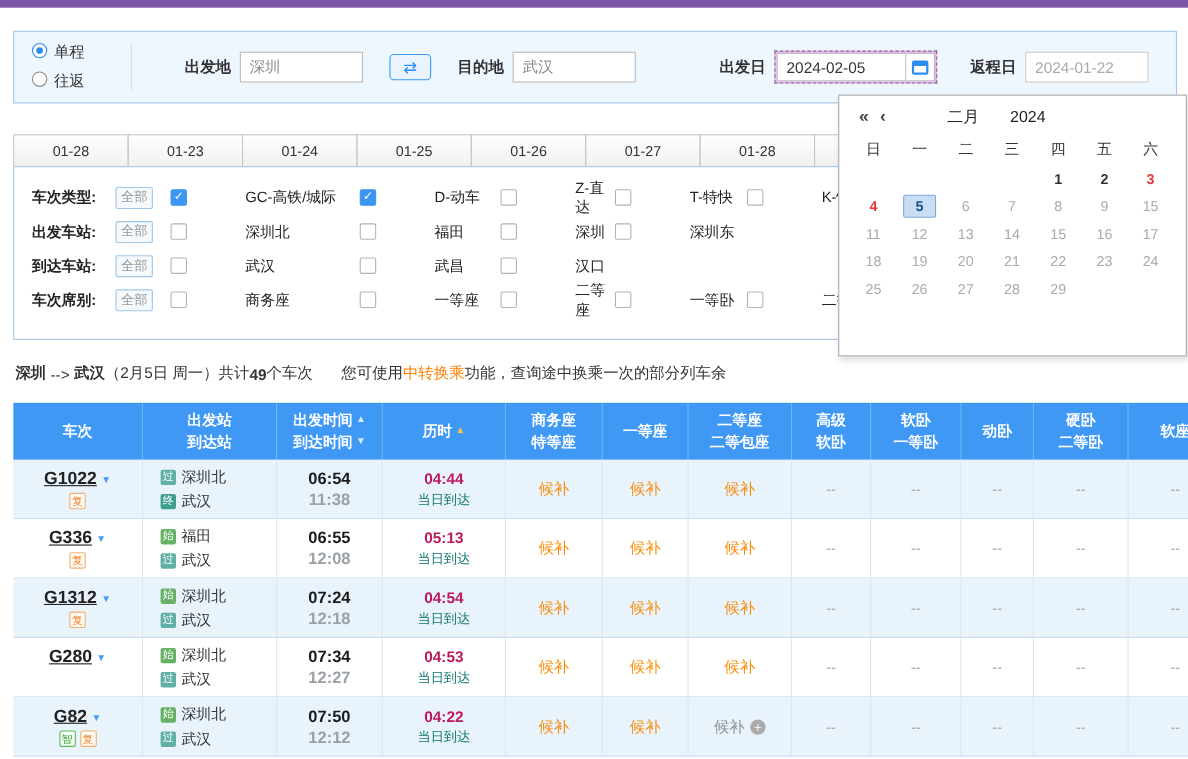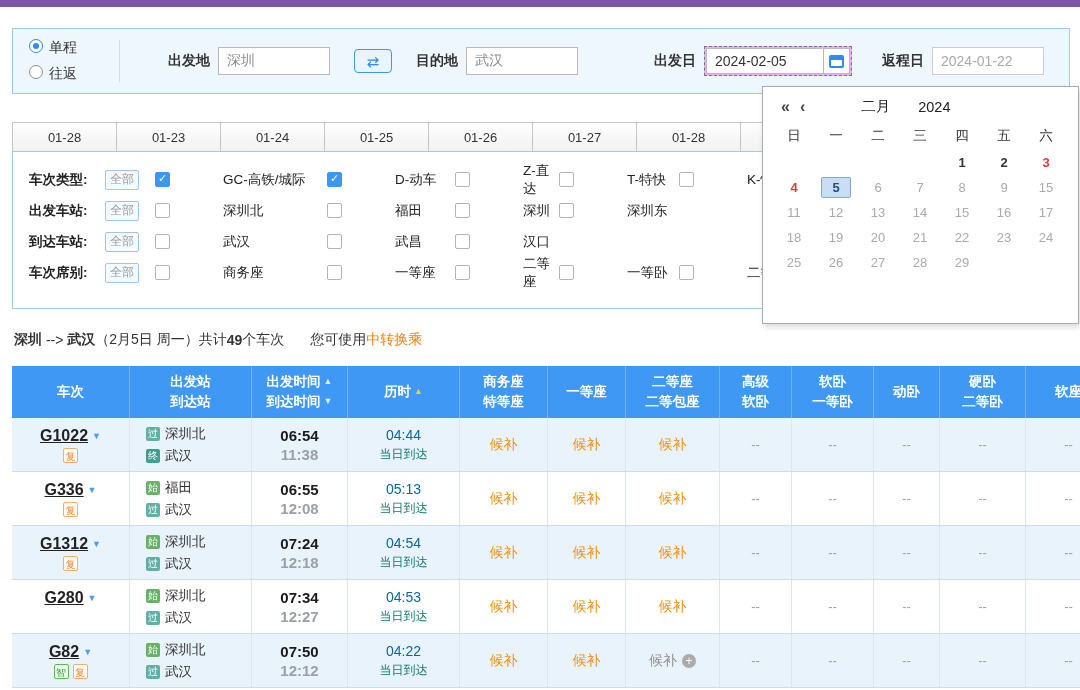--- a/index.html
+++ b/index.html
@@ -80,21 +80,21 @@
   .t-zhi{border:1px solid #5cb85c;color:#449d44;background:#f4fff4;}
   .c-station{align-items:flex-start;padding-left:16px;gap:4px;}
   .st-line{display:flex;align-items:center;gap:5px;}
   .stag{width:14px;height:14px;border-radius:2px;color:#fff;font-size:10px;line-height:14px;text-align:center;flex:0 0 auto;}
   .s-start{background:#67b167;}
   .s-pass{background:#61b0a7;}
   .s-end{background:#3f9e91;}
   .sname{font-size:13.5px;color:#333;}
   .dep{font-size:15px;font-weight:700;color:#1a1a1a;}
   .arr{font-size:15px;font-weight:700;color:#9aa0a6;margin-top:2px;}
-  .dur{font-size:14px;font-weight:400;color:#0369a1;}
+  .dur{font-size:14px;font-weight:700;color:#be185d;}
   .note{font-size:12px;color:#0f766e;margin-top:3px;}
   .houbu{color:#fb8b05;font-size:14px;cursor:pointer;}
   .houbu.gray{color:#8d8d8d;}
   .dash{color:#a0a0a0;font-size:13px;}
   .second-wrap{display:flex;align-items:center;}
   .plus-ic{display:inline-block;width:14px;height:14px;border-radius:50%;background:#ababab;color:#fff;
     font-size:12px;line-height:14px;text-align:center;margin-left:5px;cursor:pointer;}
   .part-row{height:5px;background:#fff;}
 
   
@@ -248,20 +248,21 @@
 
   <div class="summary">
     <span class="sum-b">深圳</span>
     <span style="white-space:pre;"> --&gt; </span>
     <span class="sum-b">武汉</span>
     <span>（2月5日 周一）共计</span>
     <span class="sum-b">49</span>
     <span>个车次</span>
     <span class="sum-gap">您可使用</span>
     <span class="tip-link">中转换乘</span>
+    <span>功能，查询途中换乘一次的部分列车余</span>
   </div>
 
   <div class="rtable">
     <div class="thead">
       <div class="th">
           <span>车次</span>
         </div>
       <div class="th">
           <span>出发站</span>
           <span>到达站</span>

